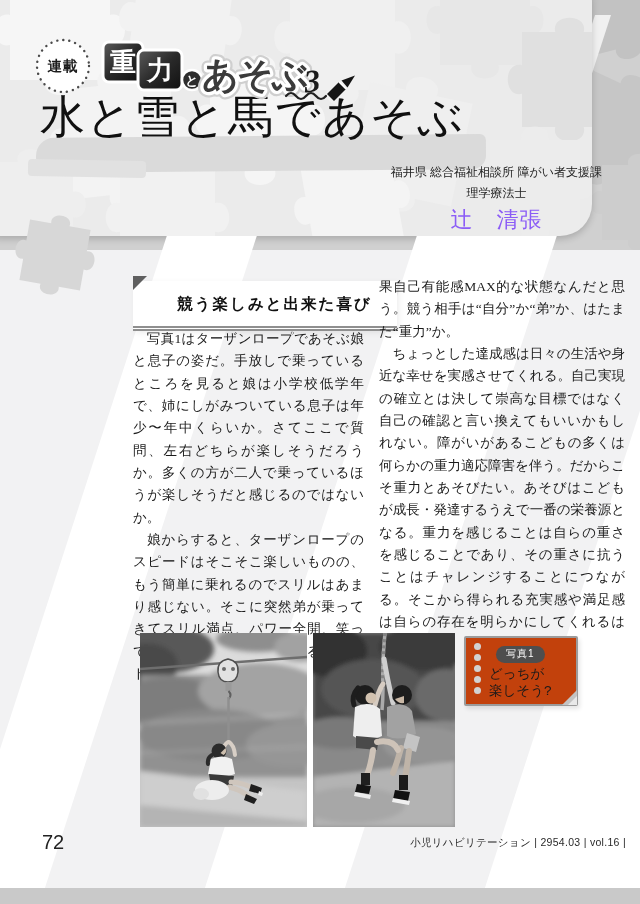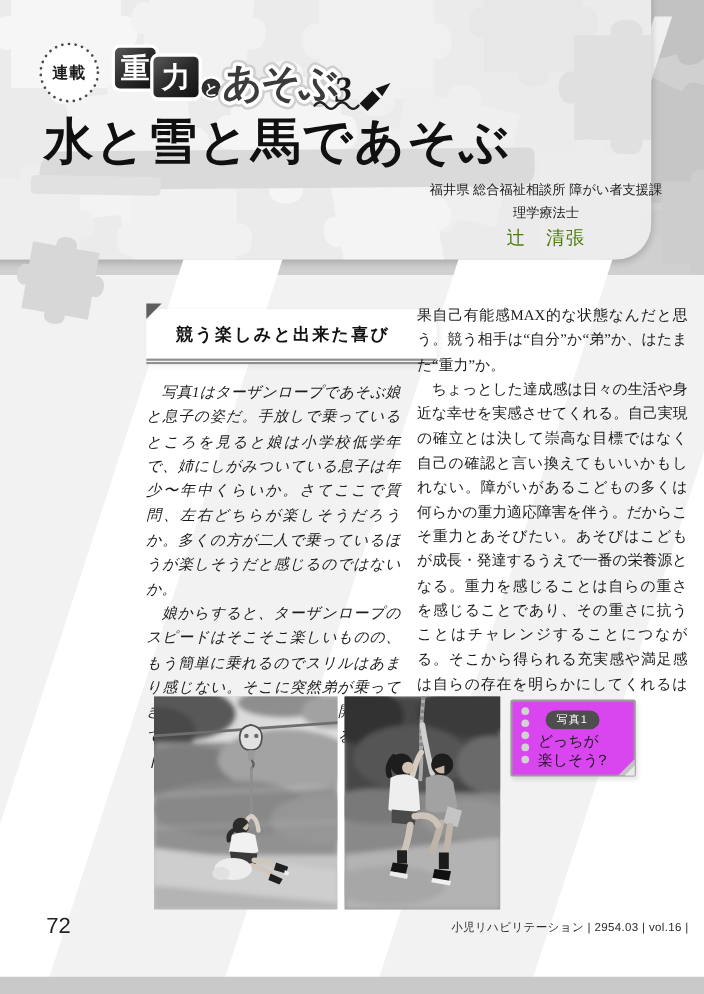--- a/index.html
+++ b/index.html
@@ -10,51 +10,51 @@
   }
   
   .bands{position:absolute;left:0;top:236px;width:640px;height:652px;overflow:hidden;}
   .band{position:absolute;top:-10px;height:680px;background:#ffffff;transform:skewX(-18deg);transform-origin:top left;}
   
   .top-bg{position:absolute;left:0;top:0;width:640px;height:250px;background:#d0d0d0;overflow:hidden;}
   .header-panel{position:absolute;left:-30px;top:-30px;width:622px;height:266px;background:#ebebeb;
     border-radius:32px;box-shadow:0 3px 7px rgba(0,0,0,.18);overflow:hidden;}
   .badge-svg{position:absolute;left:33px;top:36px;width:60px;height:60px;z-index:6;}
   .logo-svg{position:absolute;left:98px;top:34px;width:262px;height:72px;z-index:6;overflow:visible;}
-  .main-title{position:absolute;left:40px;top:99px;margin:0;z-index:5;
-    font-size:45px;font-weight:700;letter-spacing:1.5px;color:#101010;white-space:nowrap;text-align:right;}
+  .main-title{position:absolute;left:40px;top:87px;margin:0;z-index:5;
+    font-size:45px;font-weight:400;letter-spacing:1.5px;color:#101010;white-space:nowrap;text-align:right;}
   .title-highlight{position:absolute;left:36px;top:136px;width:450px;height:35px;background:#dadada;
     border-radius:18px 6px 14px 6px;transform:rotate(-.5deg);z-index:4;}
   .title-highlight2{position:absolute;left:28px;top:160px;width:118px;height:17px;background:#e1e1e1;
     border-radius:4px;transform:rotate(1deg);z-index:4;}
   .credit{position:absolute;right:38px;top:164px;text-align:center;z-index:6;color:#222;}
   .credit-org{font-size:12px;}
   .credit-role{font-size:12px;margin-top:4px;}
-  .credit-name{font-size:17px;margin-top:3px;letter-spacing:1px;color:#4d7c0f;}
+  .credit-name{font-size:22px;margin-top:3px;letter-spacing:1px;color:#8b5cf6;}
   
   .loose-piece{position:absolute;left:12px;top:212px;width:86px;height:86px;z-index:1;overflow:visible;}
   
   .heading-box{position:absolute;left:133px;top:281px;width:264px;background:#ffffff;z-index:3;
-    border-bottom:5px double #8f8f8f;box-shadow:2px 2px 6px rgba(0,0,0,.07);}
+    border-bottom:5px double #8f8f8f;box-shadow:2px 2px 6px rgba(0,0,0,.07);text-align:center;}
   .heading-box h2{margin:0;padding:13px 8px 11px 27px;font-size:15.5px;font-weight:bold;
     letter-spacing:2px;color:#111;}
   .dog-ear{position:absolute;left:0;top:-5px;width:0;height:0;
     border-top:14px solid #5f5f5f;border-right:14px solid transparent;}
   .col{position:absolute;z-index:3;font-family:"Liberation Serif",serif;font-size:13.5px;
     line-height:22.35px;color:#1b1b1b;text-align:justify;}
   .col p{margin:0;}
-  .col-left{left:133px;top:346px;width:231px;font-style:italic;}
+  .col-left{left:133px;top:328px;width:231px;}
   .col-right{left:379px;top:276px;width:246px;}
   
   .photo{position:absolute;z-index:3;overflow:hidden;}
   .photo svg{display:block;}
   .photo1{left:140px;top:633px;width:167px;height:194px;}
   .photo2{left:313px;top:633px;width:142px;height:194px;}
   
-  .caption-box{position:absolute;left:464px;top:636px;width:110px;height:66px;background:#d946ef;
+  .caption-box{position:absolute;left:464px;top:636px;width:110px;height:66px;background:#c2410c;
     border:2px solid #9b9b9b;border-radius:2px;z-index:3;box-shadow:2px 3px 4px rgba(0,0,0,.10);}
   .caption-dots{position:absolute;left:8px;top:5px;}
   .caption-dots span{display:block;width:7px;height:7px;border-radius:50%;background:#d2d2d2;margin-bottom:4px;}
   .caption-badge{position:absolute;left:30px;top:8px;background:#4e4e4e;color:#fff;font-size:10px;
     padding:1px 10px 2px;border-radius:9px;letter-spacing:1px;white-space:nowrap;}
   .caption-text{position:absolute;left:23px;top:27px;font-size:13.5px;line-height:17px;color:#1a1a1a;}
   .caption-fold{position:absolute;right:-1px;bottom:-1px;width:0;height:0;
     border-bottom:15px solid #c3c3c3;border-left:15px solid transparent;}
   .caption-fold-hi{position:absolute;right:-1px;bottom:-1px;width:0;height:0;
     border-bottom:9px solid #e9e9e9;border-left:9px solid transparent;}

